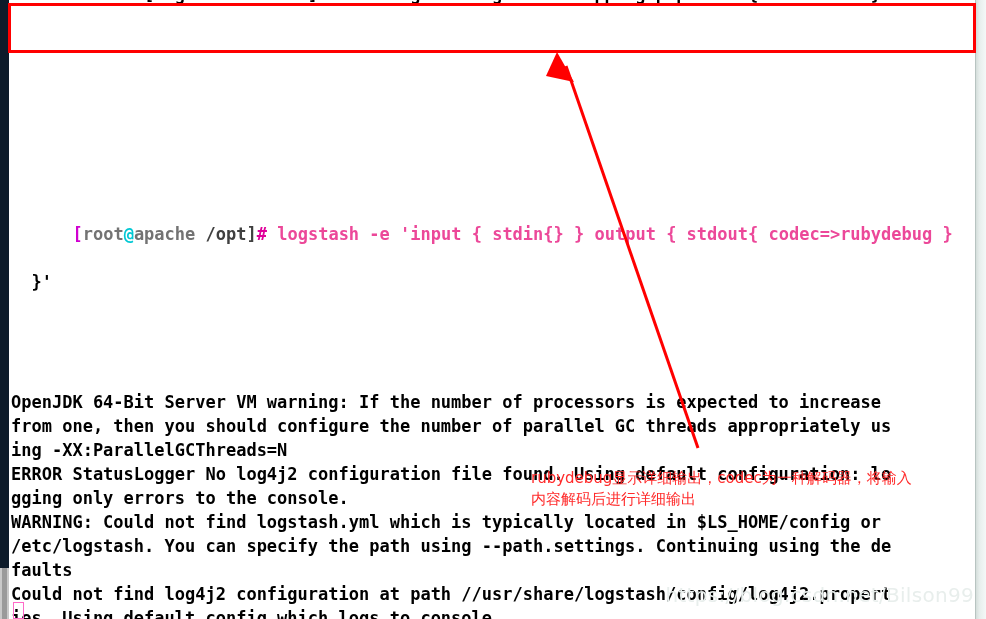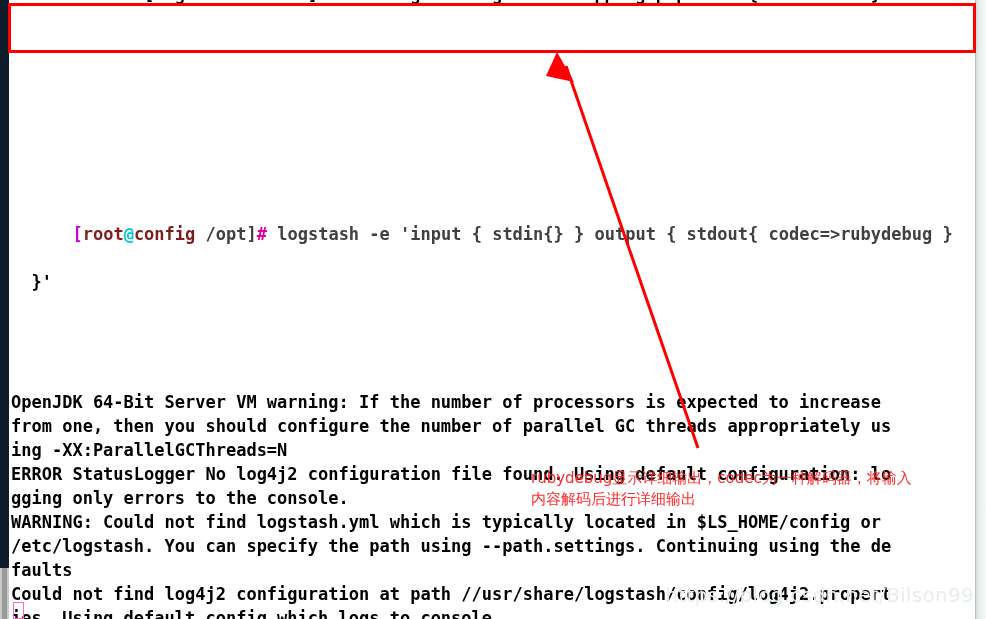--- a/index.html
+++ b/index.html
@@ -80,25 +80,25 @@
     color: #000;
     font-size: 17px;
     font-weight: bold;
     line-height: 24px;
     white-space: pre;
     overflow: hidden;
   }
 
   
   .c-magenta { color: #d000d0; }
-  .c-blue    { color: #7f1d1d; }
+  .c-blue    { color: #737373; }
   .c-cyan    { color: #00c8d4; }
   .c-red     { color: #404040; }
   .c-pink    { color: #e0009a; }
-  .c-black   { color: #404040; }
+  .c-black   { color: #ec4899; }
 
   
   .red-box {
     position: absolute;
     left: 8px;
     top: 3px;
     width: 968px;
     height: 50px;
     border: 3px solid #ff0000;
     box-sizing: border-box;
@@ -159,21 +159,21 @@
 
   <div class="clip-top">17:01:42.700 [logstash.runner] WARN  logstash.agent - stopping pipeline {:id=&gt;"main"}</div>
 
   <div class="term">
 
     
     <div class="line" style="height:6px"></div>
 
     
     <div class="line">
-      <span class="c-magenta">[</span><span class="c-blue">root</span><span class="c-cyan">@</span><span class="c-blue">config</span><span class="c-red"> /opt</span><span class="c-red">]</span><span class="c-pink">#</span><span class="c-black"> logstash -e 'input { stdin{} } output { stdout{ codec=&gt;rubydebug }</span>
+      <span class="c-magenta">[</span><span class="c-blue">root</span><span class="c-cyan">@</span><span class="c-blue">apache</span><span class="c-red"> /opt</span><span class="c-red">]</span><span class="c-pink">#</span><span class="c-black"> logstash -e 'input { stdin{} } output { stdout{ codec=&gt;rubydebug }</span>
     </div>
     <div class="line">  }'</div>
 
     
     <div id="output-lines"><div class="line">OpenJDK 64-Bit Server VM warning: If the number of processors is expected to increase</div><div class="line">from one, then you should configure the number of parallel GC threads appropriately us</div><div class="line">ing -XX:ParallelGCThreads=N</div><div class="line">ERROR StatusLogger No log4j2 configuration file found. Using default configuration: lo</div><div class="line">gging only errors to the console.</div><div class="line">WARNING: Could not find logstash.yml which is typically located in $LS_HOME/config or</div><div class="line">/etc/logstash. You can specify the path using --path.settings. Continuing using the de</div><div class="line">faults</div><div class="line">Could not find log4j2 configuration at path //usr/share/logstash/config/log4j2.propert</div><div class="line">ies. Using default config which logs to console</div></div>
 
     
     
 
   </div>

